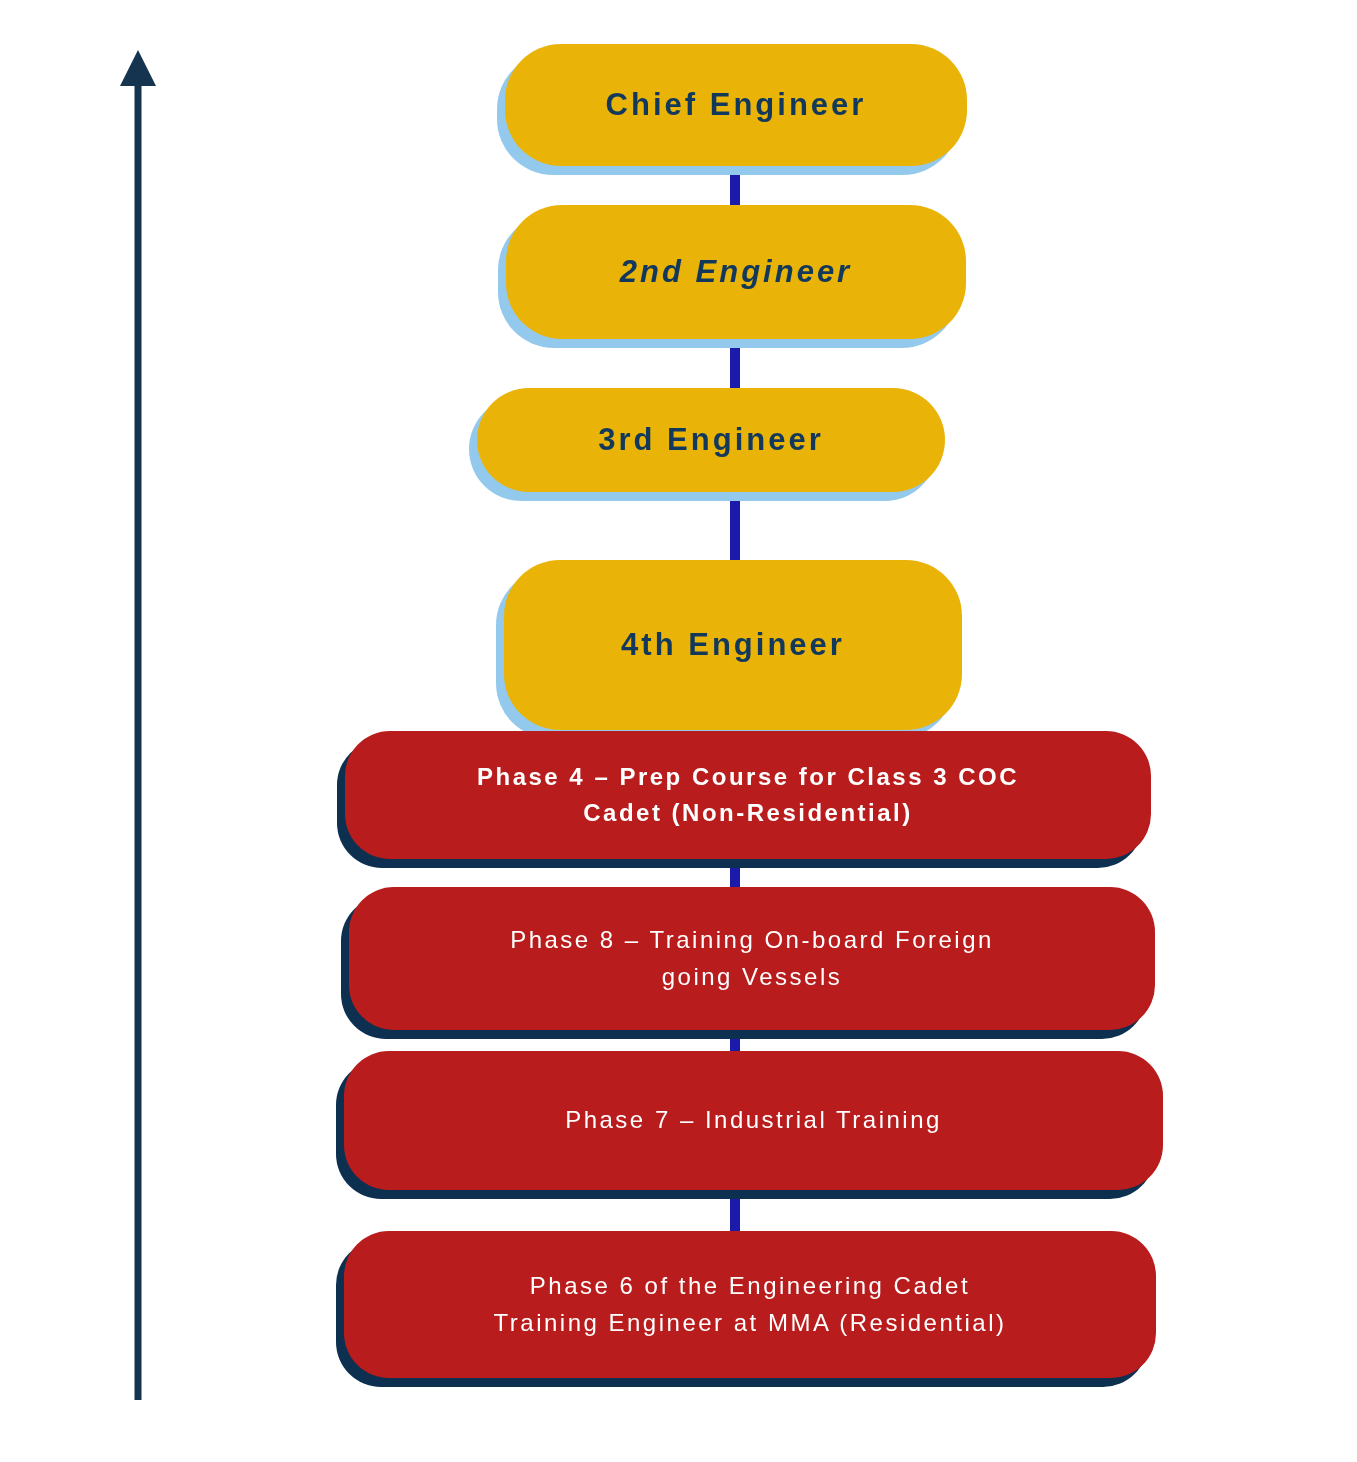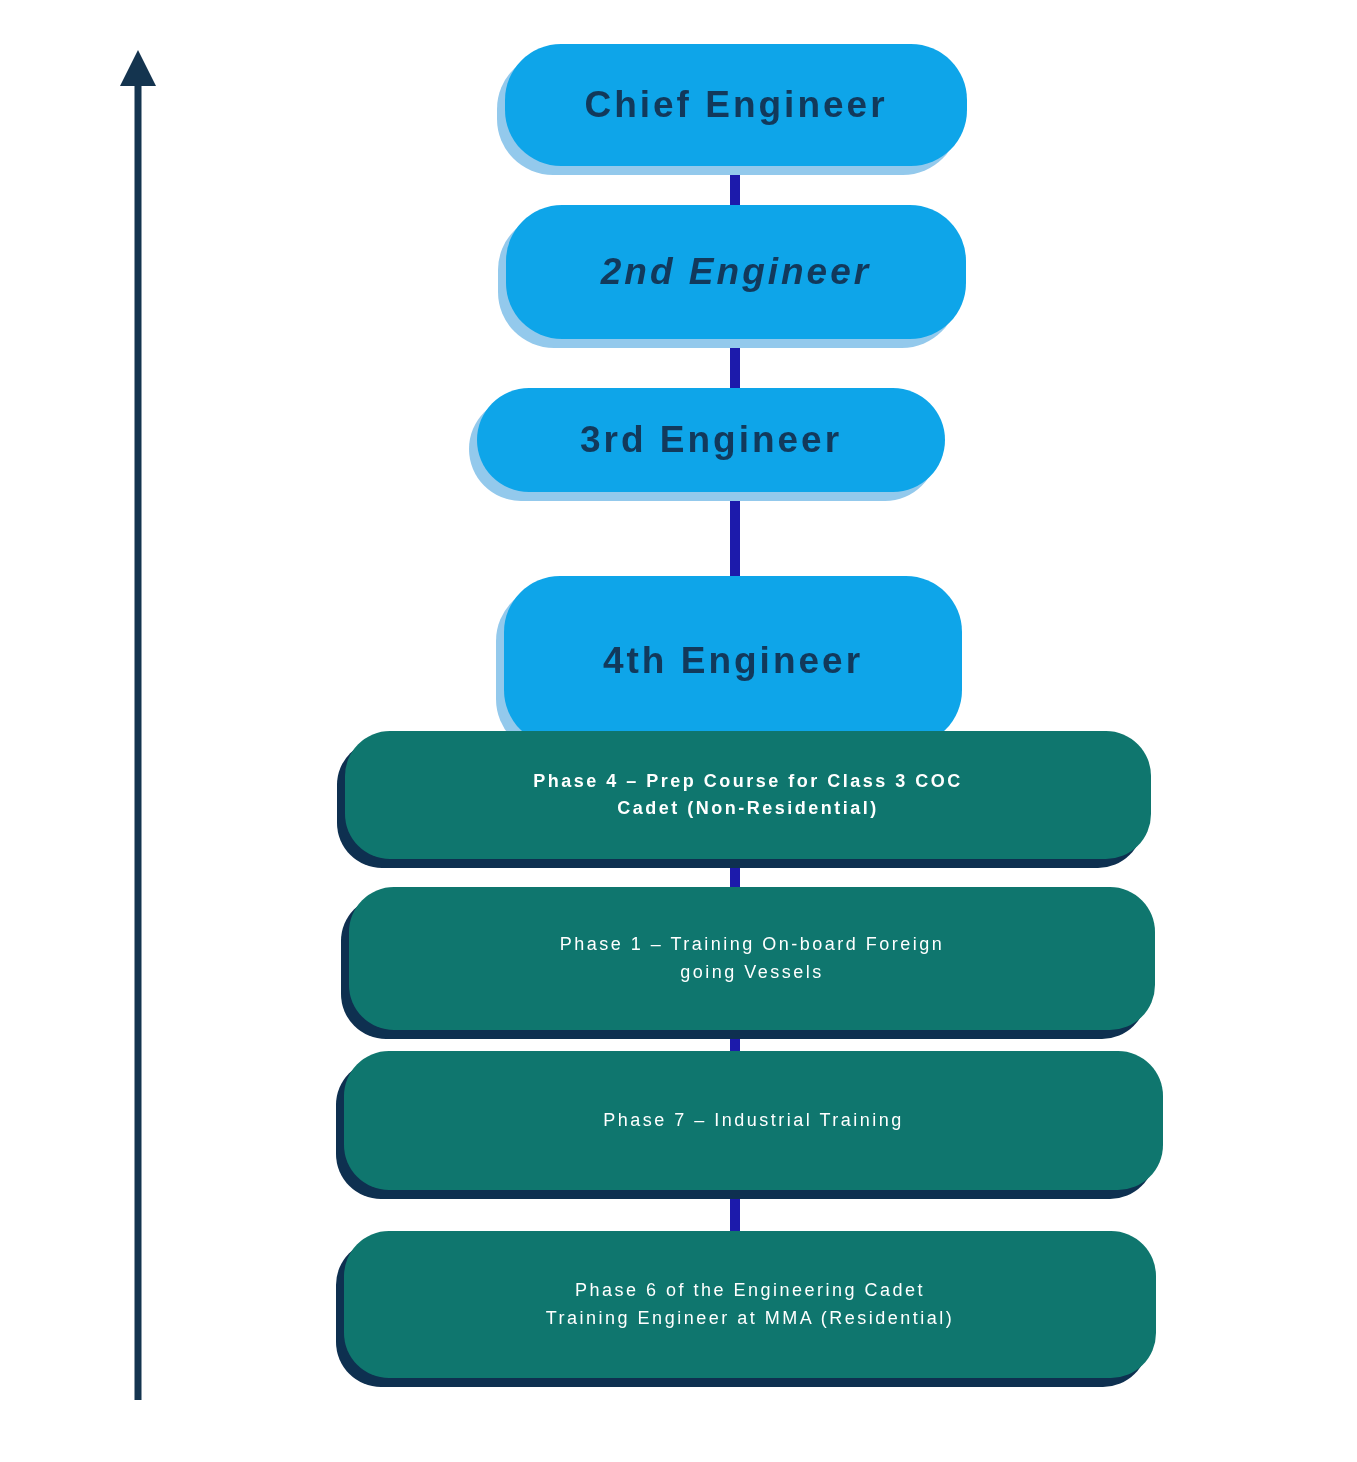--- a/index.html
+++ b/index.html
@@ -30,34 +30,34 @@
   .pill {
     position: absolute;
     display: flex;
     align-items: center;
     justify-content: center;
     text-align: center;
     z-index: 2;
     padding: 0 40px;
   }
   .pill.rank {
-    background: #0ea5e9;
+    background: #eab308;
     border-radius: 56px;
     box-shadow: -8px 9px 0 0 #93c9ec;
     color: #12395b;
     font-weight: 700;
-    font-size: 37px;
+    font-size: 31px;
     letter-spacing: 3px;
   }
   .pill.phase, .pill.phase-bold {
-    background: #0f766e;
+    background: #b91c1c;
     border-radius: 45px;
     box-shadow: -8px 9px 0 0 #0e3050;
     color: #ffffff;
-    font-size: 18px;
+    font-size: 24px;
     letter-spacing: 2.5px;
     line-height: 1.52;
   }
   .pill.phase { font-weight: 400; }
   .pill.phase-bold { font-weight: 700; }
   .line { display: block; }
 </style>
 </head>
 <body>
 
@@ -84,37 +84,37 @@
     </div>
   </div>
 
   <div class="pill rank" style="left:477px; top:388px; width:468px; height:104px;">
     <div class="label">
       <span class="line">3rd Engineer</span>
       <span class="line"></span>
     </div>
   </div>
 
-  <div class="pill rank" style="left:504px; top:560px; width:458px; height:170px;margin-top:16px;">
+  <div class="pill rank" style="left:504px; top:560px; width:458px; height:170px;">
     <div class="label">
       <span class="line">4th Engineer</span>
       <span class="line"></span>
     </div>
   </div>
 
   <div class="pill phase-bold" style="left:345px; top:731px; width:806px; height:128px;">
     <div class="label">
       <span class="line">Phase 4 – Prep Course for Class 3 COC</span>
       <span class="line">Cadet (Non-Residential)</span>
     </div>
   </div>
 
   <div class="pill phase" style="left:349px; top:887px; width:806px; height:143px;">
     <div class="label">
-      <span class="line">Phase 1 – Training On-board Foreign</span>
+      <span class="line">Phase 8 – Training On-board Foreign</span>
       <span class="line">going Vessels</span>
     </div>
   </div>
 
   <div class="pill phase" style="left:344px; top:1051px; width:819px; height:139px;">
     <div class="label">
       <span class="line">Phase 7 – Industrial Training</span>
       <span class="line"></span>
     </div>
   </div>

